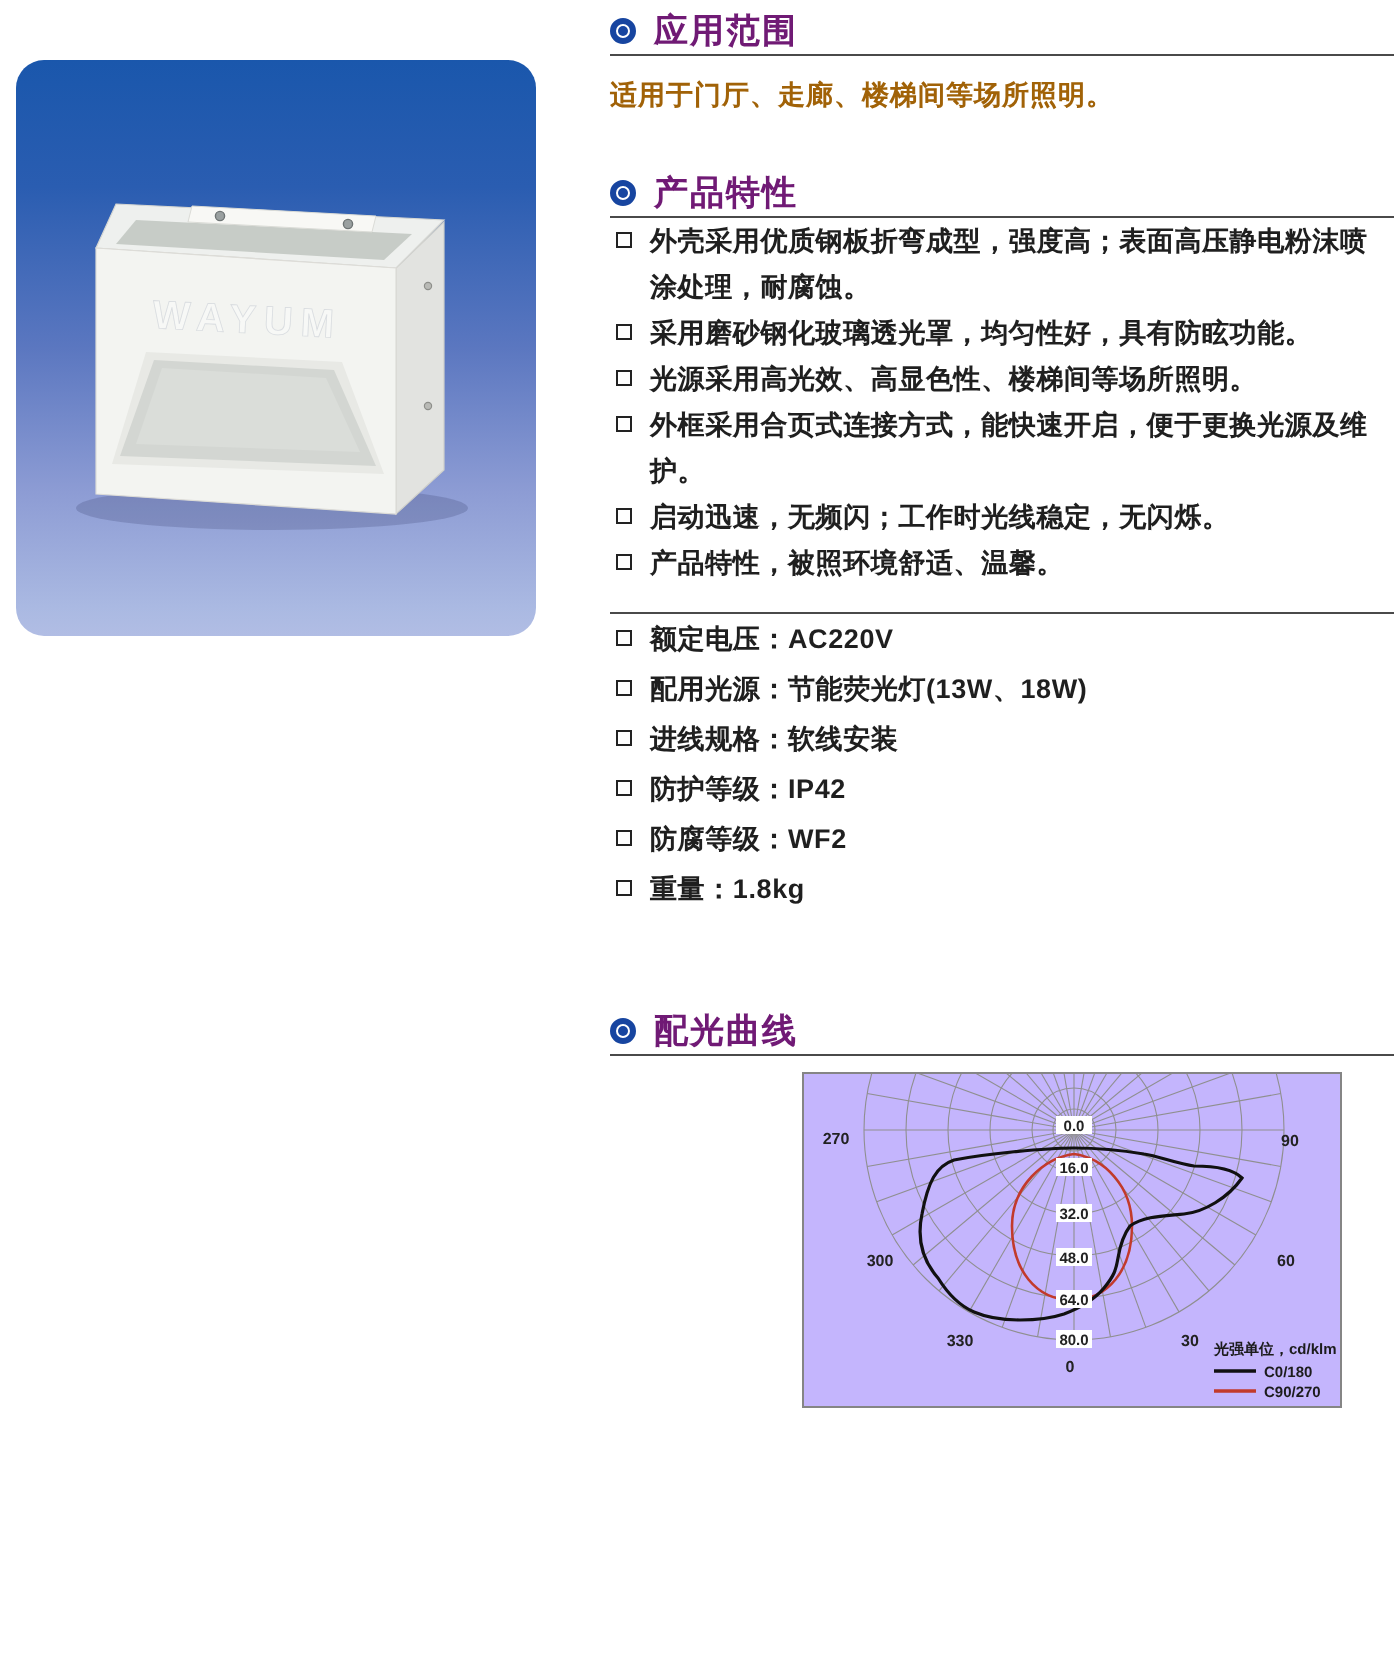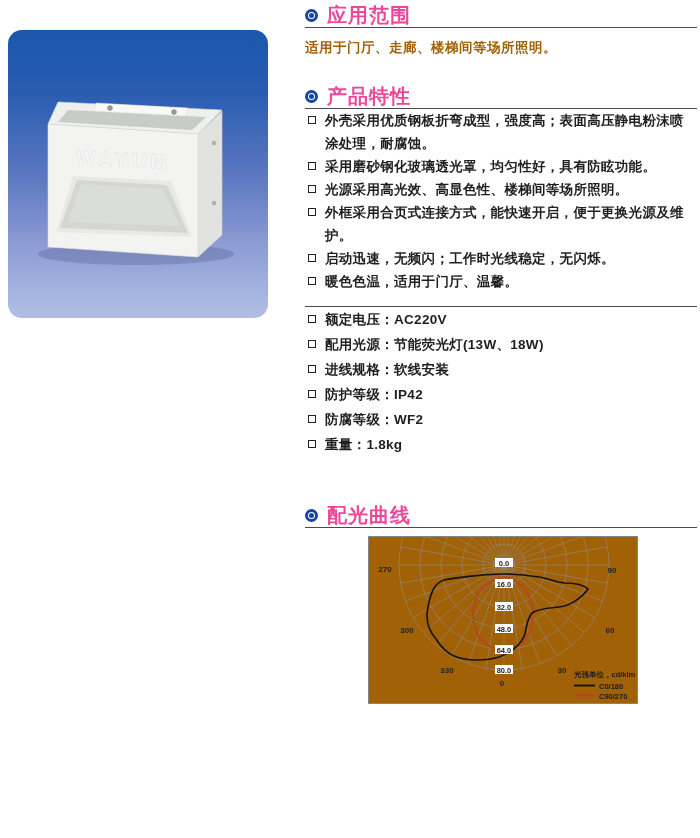--- a/index.html
+++ b/index.html
@@ -13,35 +13,35 @@
     background:linear-gradient(180deg,#1a57ac 0%,#2a5db1 22%,#5b77c0 50%,#8d9cd4 75%,#aab9e2 95%,#b1bde4 100%);
     overflow:hidden;
   }
   .photo-card svg{display:block;}
 
   
   .sec{position:absolute;left:305px;width:392px;}
   .sec-header{display:flex;align-items:center;gap:9px;height:19px;}
   .sec-icon{flex:0 0 auto;width:7px;height:7px;border:3px solid #1745a0;border-radius:50%;position:relative;background:#ffffff;}
   .sec-icon::after{content:"";position:absolute;left:1px;top:1px;width:5px;height:5px;border-radius:50%;background:#1745a0;}
-  .sec-title{margin:0;font-size:20px;font-weight:700;color:#ec4899;letter-spacing:1px;line-height:19px;}
+  .sec-title{margin:0;font-size:17px;font-weight:700;color:#701a75;letter-spacing:1px;line-height:19px;}
   .sec-rule{border-bottom:1px solid #4a4a4a;margin-top:2px;}
   .sec-body{margin:9px 0 0 0;font-size:13.5px;font-weight:700;color:#a16207;line-height:22px;letter-spacing:0.5px;}
 
   ul.feat-list, ul.spec-list{list-style:none;margin:0 0 0 0;padding:0;}
   .feat-item, .spec-item{display:flex;align-items:flex-start;font-size:13.5px;font-weight:700;color:#1f1f1f;line-height:23px;letter-spacing:0.3px;}
   .spec-item{line-height:25px;}
   .sq-marker{flex:0 0 auto;width:6px;height:6px;border:1.6px solid #222222;margin:7px 9px 0 3px;}
   .spec-item .sq-marker{margin-top:8px;}
   .feat-text,.spec-text{flex:1 1 auto;}
 
   
   .chart-box{
-    position:relative;margin-left:63px;margin-top:8px;
-    width:268px;height:166px;background:#a16207;border:1px solid #858585;
+    position:relative;margin-left:96px;margin-top:8px;
+    width:268px;height:166px;background:#c4b5fd;border:1px solid #858585;
   }
   .chart-box svg{display:block;}
   .ring-label{font-size:7.5px;font-weight:700;fill:#222222;}
   .angle-label{font-size:8px;font-weight:700;fill:#222222;}
   .legend-text{font-size:7.5px;font-weight:700;fill:#1c1c1c;}
 
   .emboss{
     font-size:20px;font-weight:700;letter-spacing:4px;
     fill:rgba(255,255,255,0.38);stroke:rgba(190,195,205,0.5);stroke-width:0.4px;
   }
@@ -110,21 +110,21 @@
       <li class="feat-item">
           <span class="sq-marker"></span>
           <span class="feat-text">外框采用合页式连接方式，能快速开启，便于更换光源及维护。</span>
         </li>
       <li class="feat-item">
           <span class="sq-marker"></span>
           <span class="feat-text">启动迅速，无频闪；工作时光线稳定，无闪烁。</span>
         </li>
       <li class="feat-item">
           <span class="sq-marker"></span>
-          <span class="feat-text">暖色色温，适用于门厅、温馨。</span>
+          <span class="feat-text">产品特性，被照环境舒适、温馨。</span>
         </li>
     </ul>
   </section>
 
   <section class="sec" style="top:304px">
     <div class="sec-rule"></div>
     <ul class="spec-list">
       <li class="spec-item">
           <span class="sq-marker"></span>
           <span class="spec-text">额定电压：AC220V</span>

